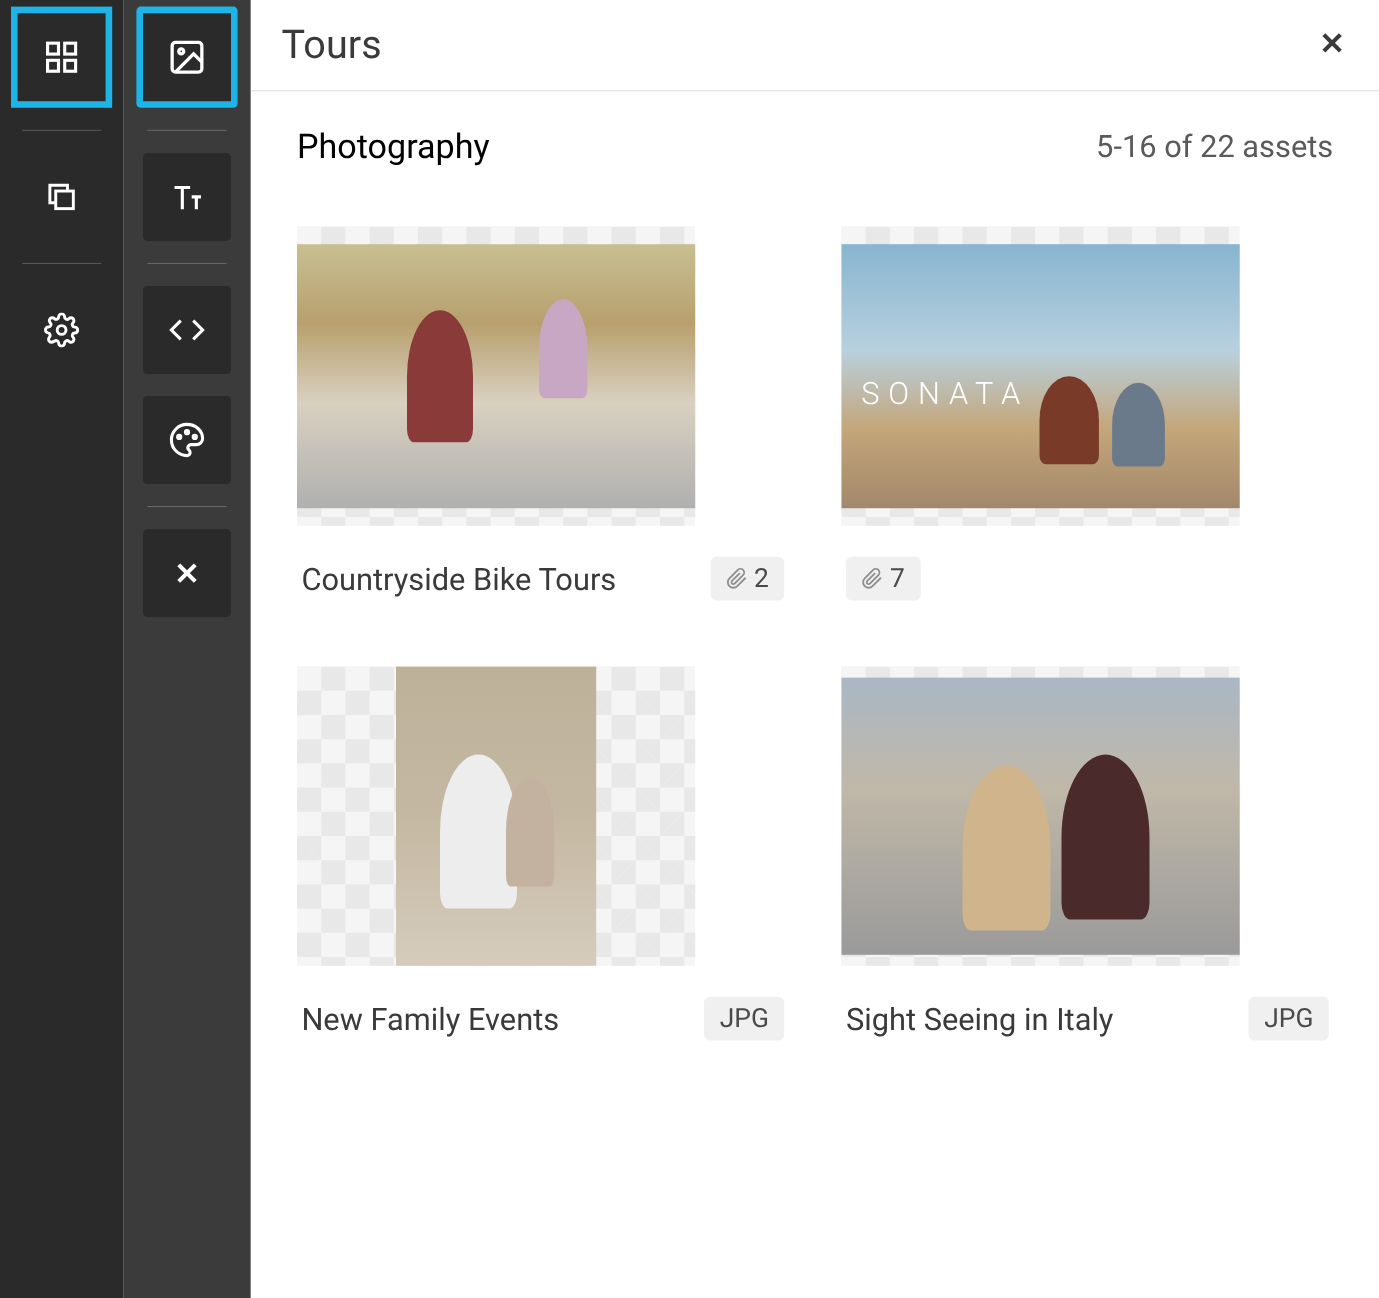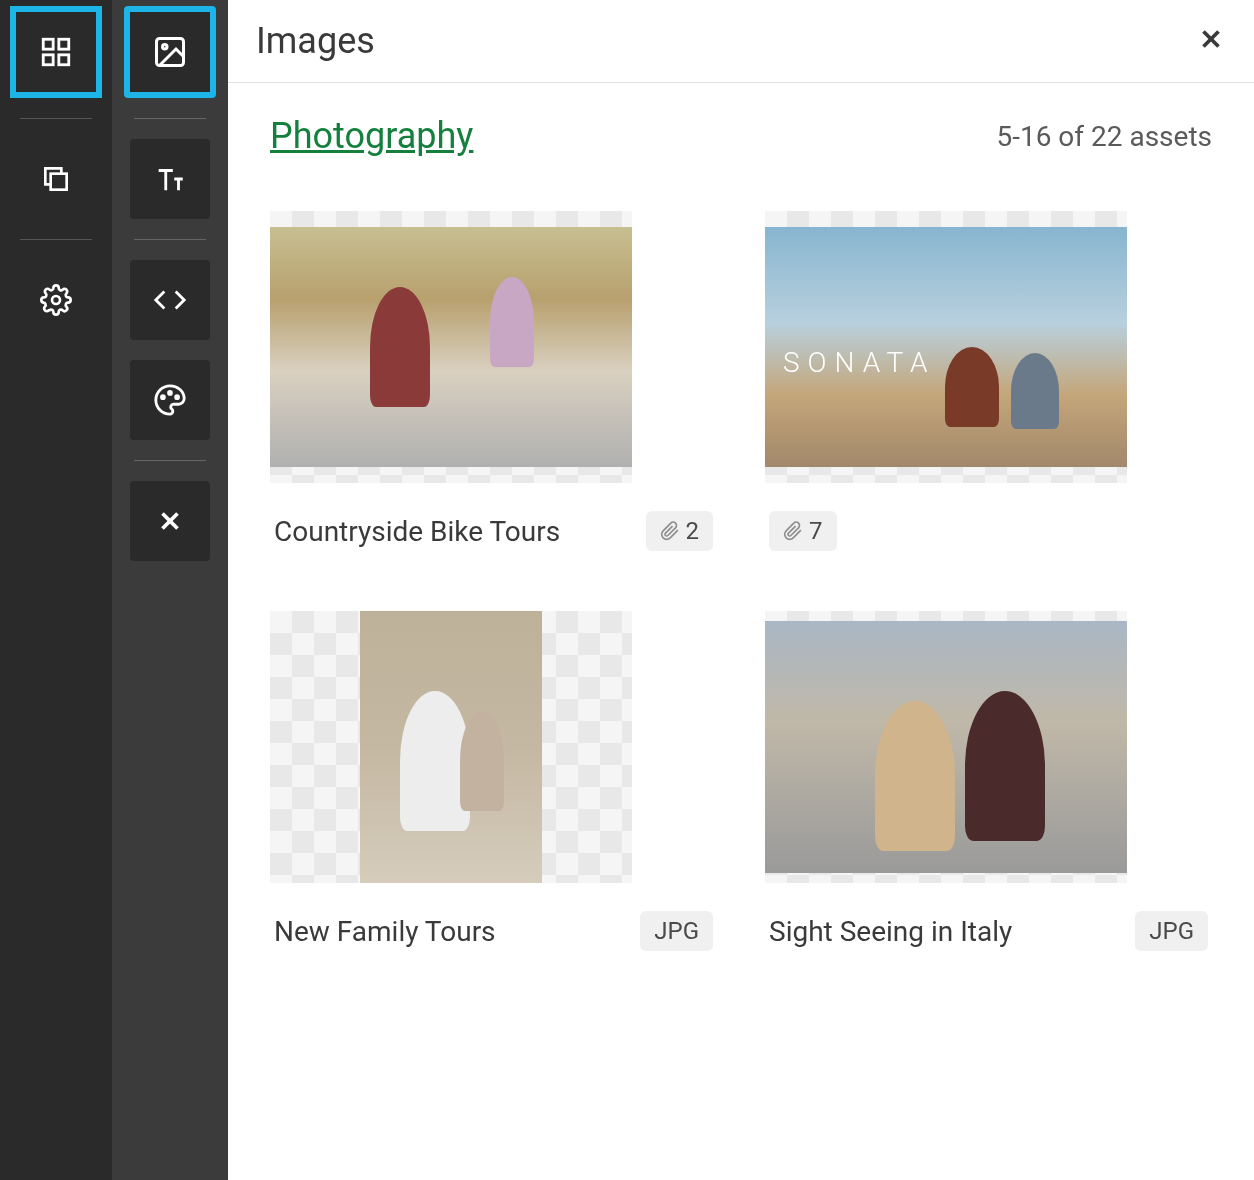--- a/index.html
+++ b/index.html
@@ -99,23 +99,22 @@
     color: #3a3a3a;
     cursor: pointer;
   }
   .panel-subheader {
     display: flex;
     justify-content: space-between;
     align-items: center;
     padding: 32px 42px 20px 42px;
   }
   .breadcrumb {
-    font-size: 36px;
-    color: #15803d;
-    text-decoration: underline;
+    font-size: 31px;
+    color: #000000;
   }
   .asset-count {
     font-size: 28px;
     color: #5a5a5a;
   }
   
   .grid {
     display: grid;
     grid-template-columns: 1fr 1fr;
     gap: 60px 48px;
@@ -243,21 +242,21 @@
   <div class="secondary-btn">
     <svg width="30" height="30" viewBox="0 0 24 24" fill="none" stroke="#fff" stroke-width="3">
         <line x1="18" y1="6" x2="6" y2="18"></line>
         <line x1="6" y1="6" x2="18" y2="18"></line>
       </svg>
   </div>
 </div>
 
 <div class="panel">
   <div class="panel-header">
-    <div class="panel-title">Images</div>
+    <div class="panel-title">Tours</div>
     <div class="close-btn">
       <svg width="30" height="30" viewBox="0 0 24 24" fill="none" stroke="#3a3a3a" stroke-width="3">
           <line x1="18" y1="6" x2="6" y2="18"></line>
           <line x1="6" y1="6" x2="18" y2="18"></line>
         </svg>
     </div>
   </div>
 
   <div class="panel-subheader">
     <div class="breadcrumb">Photography</div>
@@ -302,21 +301,21 @@
     </div>
 
     <div class="card">
       <div class="thumb-wrap">
         <div class="thumb tall photo3">
           <div class="figure" style="width:70px;height:140px;background:#ededed;left:40px;top:80px;"></div>
           <div class="figure" style="width:44px;height:100px;background:#c4b2a0;left:100px;top:100px;"></div>
         </div>
       </div>
       <div class="card-meta">
-        <div class="card-title">New Family Tours</div>
+        <div class="card-title">New Family Events</div>
         <div class="badge">
           <span>JPG</span>
         </div>
       </div>
     </div>
 
     <div class="card">
       <div class="thumb-wrap">
         <div class="thumb med photo4">
           <div class="figure" style="width:80px;height:150px;background:#d0b48c;left:110px;top:80px;"></div>

